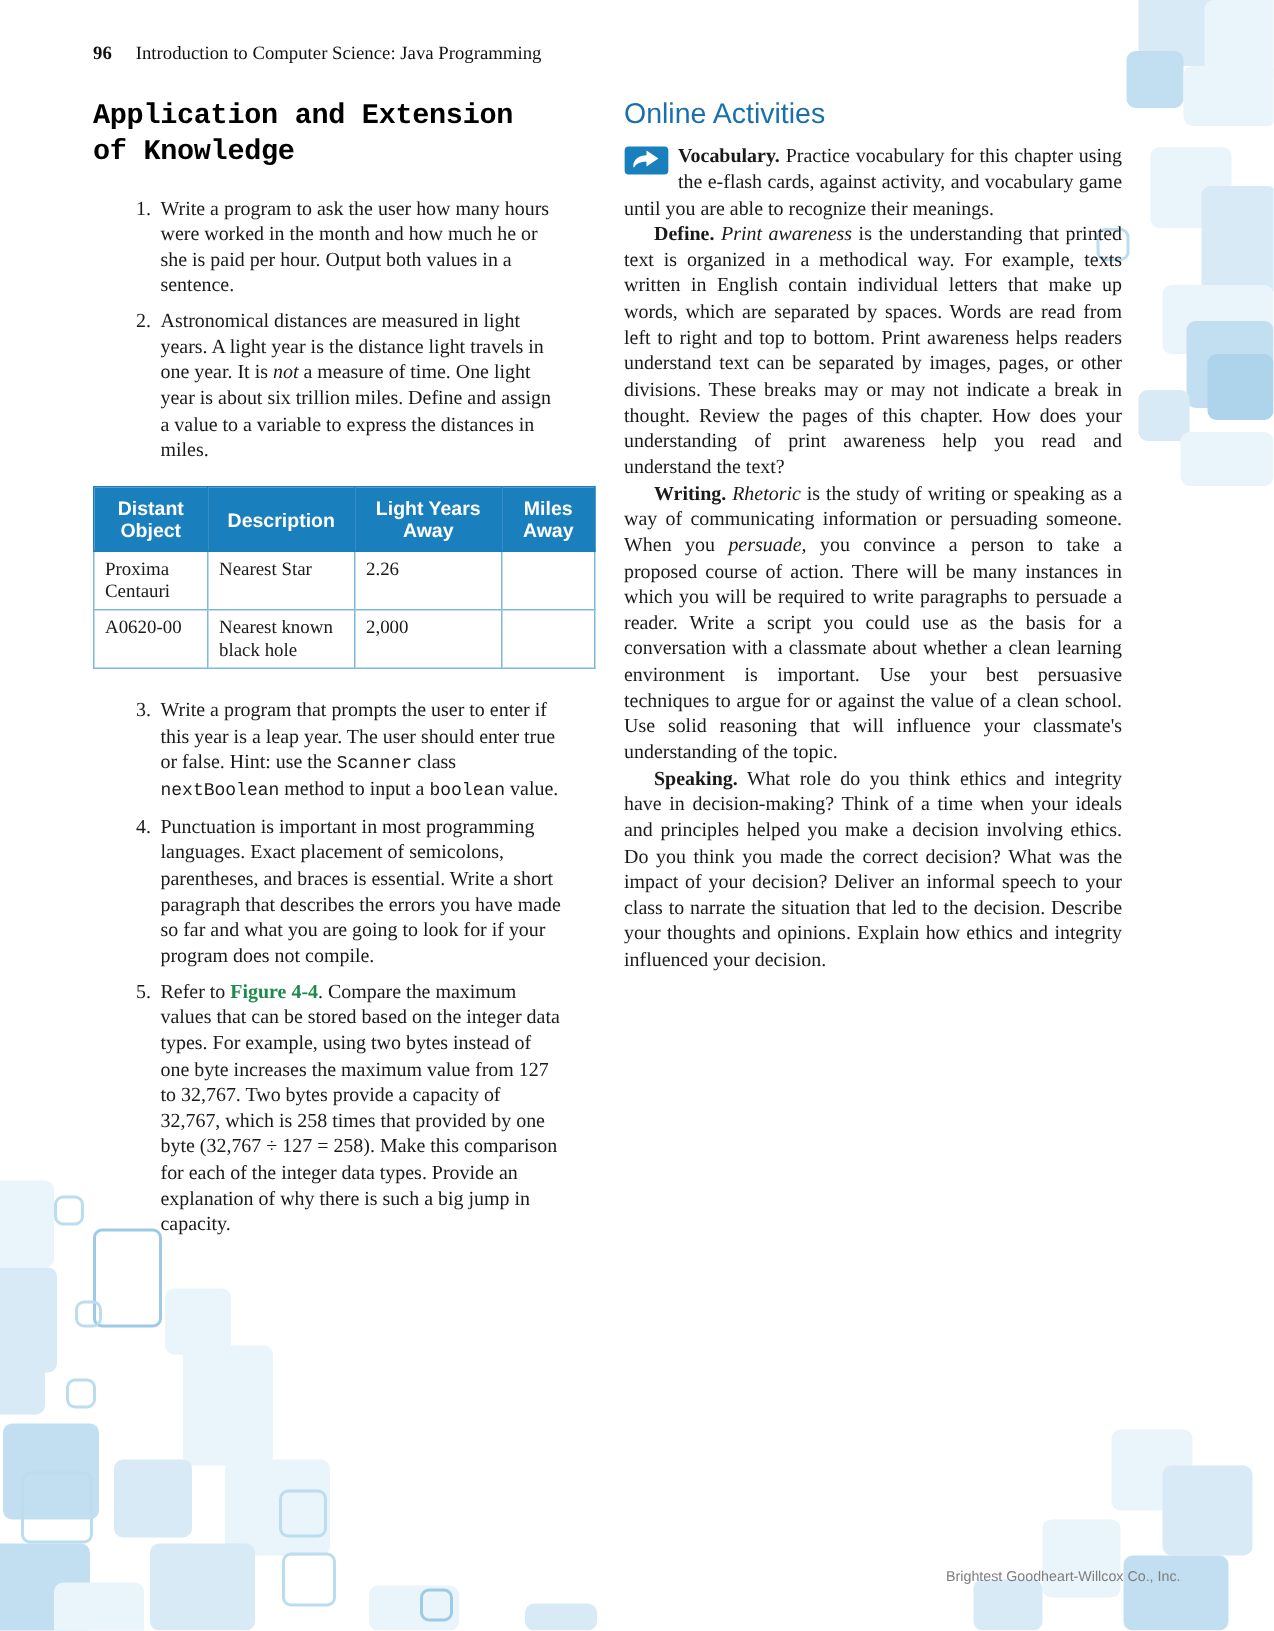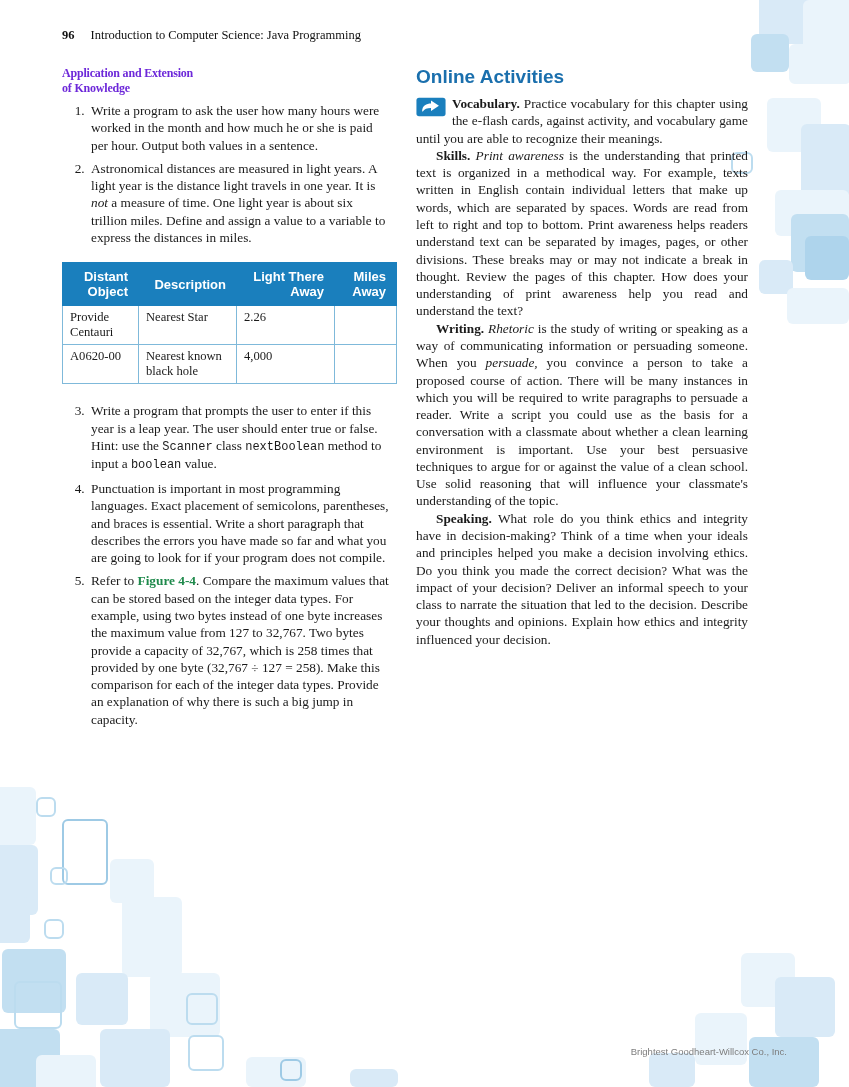--- a/index.html
+++ b/index.html
@@ -59,32 +59,32 @@
     width: 726px;
     display: flex;
     gap: 24px;
   }
   .col {
     width: 330px;
   }
   .col-right { width: 332px; }
 
   h1.section-title {
-    font-family: Liberation Serif, serif;
-    color: #6d28d9;
-    font-size: 12px;
+    font-family: Liberation Mono, monospace;
+    color: #000000;
+    font-size: 19px;
     font-weight: bold;
     line-height: 1.25;
     margin: 0 0 8px 0;
     letter-spacing: -0.2px;
   }
   h1.section-title.tight { margin-bottom: 6px; }
 
   ol.qlist {
-    margin: 0;
+    margin: 16px;
     padding-left: 26px;
     font-size: 13.3px;
     line-height: 1.30;
   }
   ol.qlist > li {
     margin-bottom: 6px;
     padding-left: 3px;
     text-align: left;
   }
   code.mono {
@@ -105,21 +105,21 @@
     font-size: 12.6px;
     table-layout: fixed;
   }
   table.data th {
     background: #1a7fbd;
     color: #ffffff;
     font-family: "Liberation Sans", sans-serif;
     font-weight: bold;
     font-size: 13px;
     padding: 6px 10px;
-    text-align: right;
+    text-align: center;
     border: 1px solid #1a7fbd;
     vertical-align: middle;
   }
   table.data td {
     border: 1px solid #7fb9da;
     padding: 4px 7px;
     vertical-align: top;
     line-height: 1.18;
     height: 30px;
   }
@@ -143,21 +143,21 @@
   .runin {
     font-weight: bold;
   }
   .runin-ital {
     font-style: italic;
   }
   h2.section-title {
     font-family: "Liberation Sans", sans-serif;
     color: #1a6fad;
     font-size: 19px;
-    font-weight: bold;
+    font-weight: normal;
     margin: 14px 0 7px 0;
   }
   h2.section-title.first { margin-top: 0; }
 
   .vocab-block {
     position: relative;
     margin-top: 6px;
   }
   .vocab-icon {
     float: left;
@@ -260,35 +260,35 @@
         <colgroup>
           <col class="col-w1">
             <col class="col-w2">
             <col class="col-w3">
             <col class="col-w4">
         </colgroup>
         <thead>
           <tr>
             <th>Distant Object</th>
             <th>Description</th>
-            <th>Light There Away</th>
+            <th>Light Years Away</th>
             <th>Miles Away</th>
           </tr>
         </thead>
         <tbody>
           <tr>
-            <td>Provide Centauri</td>
+            <td>Proxima Centauri</td>
             <td>Nearest Star</td>
             <td>2.26</td>
             <td></td>
           </tr>
           <tr>
             <td>A0620-00</td>
             <td>Nearest known black hole</td>
-            <td>4,000</td>
+            <td>2,000</td>
             <td></td>
           </tr>
         </tbody>
       </table>
 
       <ol class="qlist" start="3">
         <li>
           Write a program that prompts the user to enter if this year is a leap year. The user should enter true or false. Hint: use the <code class="mono">Scanner</code> class <code class="mono">nextBoolean</code> method to input a <code class="mono">boolean</code> value.
         </li>
         <li>
@@ -311,21 +311,21 @@
           <path d="M7 15.5 C7 9.5 12 7 17 7 L17 3.5 L26 9.5 L17 15.5 L17 12 C12.5 12 9.5 13 7.5 16.5 Z" fill="#ffffff"></path>
         </svg>
         <p class="body no-indent">
           <span class="runin">Vocabulary.</span>
           <span>Practice vocabulary for this chapter using the e-flash cards, against activity, and vocabulary game until you are able to recognize their meanings.</span>
         </p>
       </div>
 
 
       <p class="body">
-        <span class="runin">Skills.</span>
+        <span class="runin">Define.</span>
         <span class="runin-ital">Print awareness</span><span> is the understanding that printed text is organized in a methodical way. For example, texts written in English contain individual letters that make up words, which are separated by spaces. Words are read from left to right and top to bottom. Print awareness helps readers understand text can be separated by images, pages, or other divisions. These breaks may or may not indicate a break in thought. Review the pages of this chapter. How does your understanding of print awareness help you read and understand the text?</span>
       </p>
 
       <p class="body">
         <span class="runin">Writing.</span>
         <span class="runin-ital">Rhetoric</span> is the study of writing or speaking as a way of communicating information or persuading someone. When you <span class="ital">persuade,</span> you convince a person to take a proposed course of action. There will be many instances in which you will be required to write paragraphs to persuade a reader. Write a script you could use as the basis for a conversation with a classmate about whether a clean learning environment is important. Use your best persuasive techniques to argue for or against the value of a clean school. Use solid reasoning that will influence your classmate's understanding of the topic.
       </p>
 
       <p class="body">
         <span class="runin">Speaking.</span>

